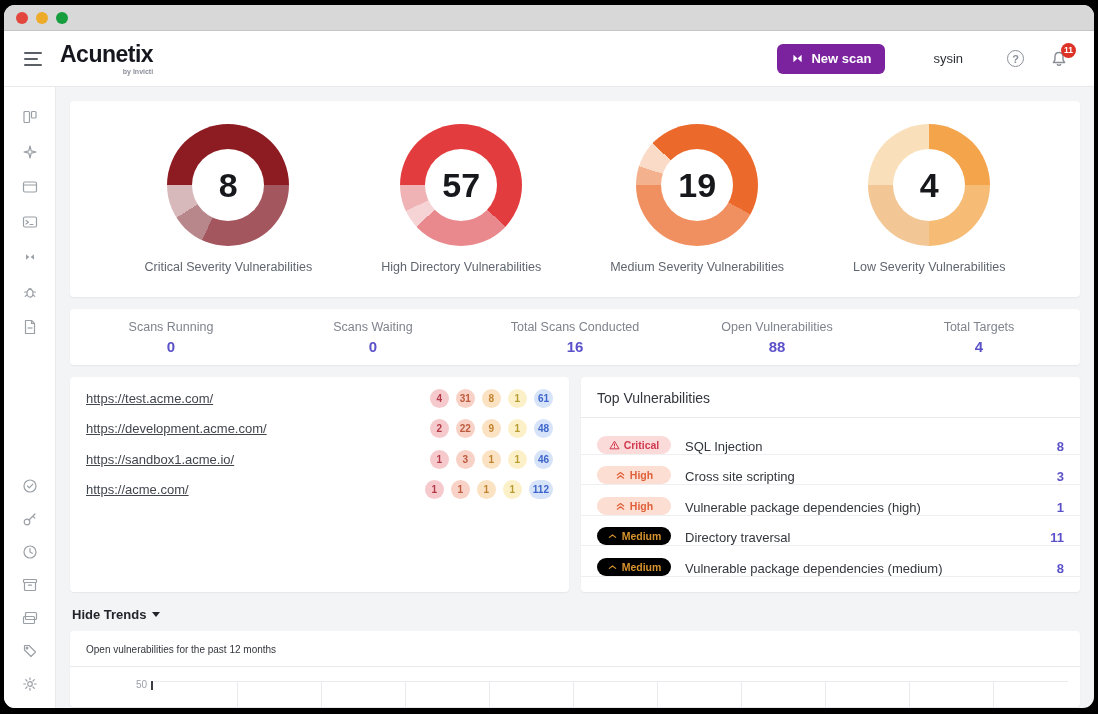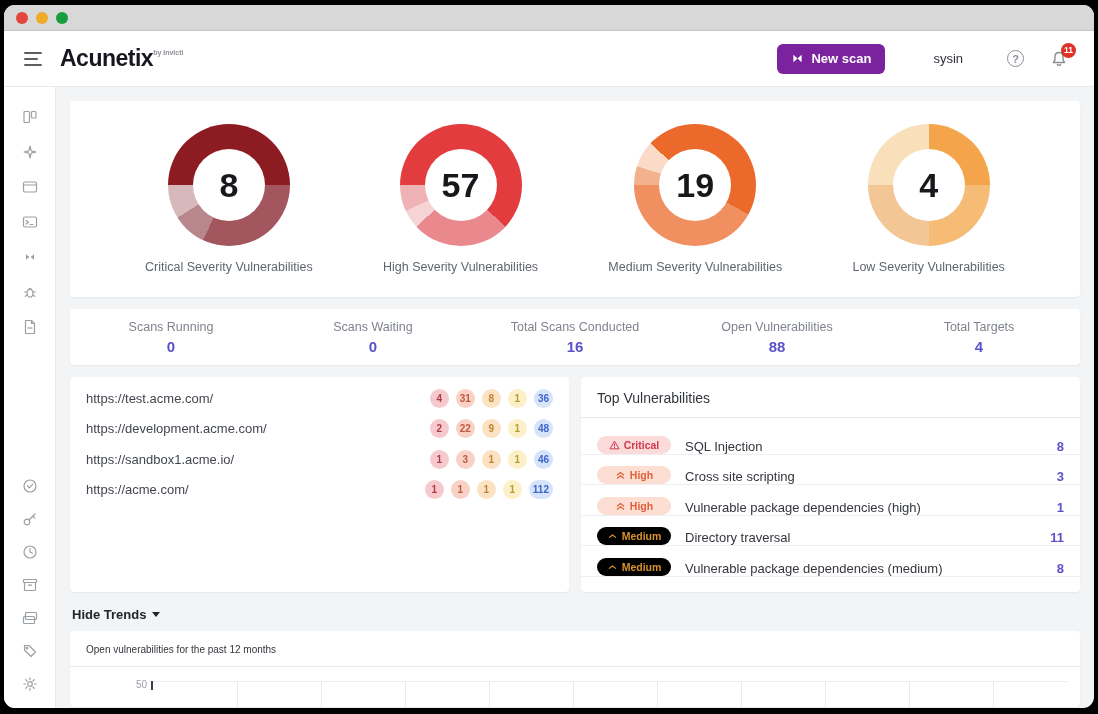--- a/index.html
+++ b/index.html
@@ -12,21 +12,21 @@
   .titlebar { height:26px; background:#d8d8d8; flex:0 0 auto; display:flex;
               align-items:center; padding-left:12px; border-bottom:1px solid #c4c4c4; }
   .tl { width:12px; height:12px; border-radius:50%; margin-right:8px; }
   .tl.red{ background:#e2463d; } .tl.yellow{ background:#edab29; } .tl.green{ background:#169e3e; }
   
   .header { height:56px; background:#fff; flex:0 0 auto; display:flex; align-items:center;
             padding:0 26px 0 20px; border-bottom:1px solid #e9e9ec; }
   .hamburger { width:20px; display:flex; flex-direction:column; gap:4px; cursor:pointer; margin-right:16px; }
   .hamburger span { display:block; height:2px; background:#5a5f66; border-radius:1px; }
   .hamburger span:nth-child(1){ width:18px; } .hamburger span:nth-child(2){ width:14px; } .hamburger span:nth-child(3){ width:18px; }
-  .logo-wrap { display:flex; flex-direction:row; }
+  .logo-wrap { display:flex; flex-direction:column; align-items:flex-end; }
   .logo { font-size:23px; font-weight:bold; letter-spacing:-0.5px; color:#16161f; line-height:1; }
   .logo-sub { font-size:7px; color:#8b8f99; font-weight:bold; margin-top:2px; }
   .header-spacer { flex:1; }
   .new-scan-btn { background:#7b239e; color:#fff; border:none; border-radius:6px;
                   height:30px; padding:12px 14px; font-size:13px; font-weight:bold;
                   display:flex; align-items:center; gap:7px; cursor:pointer;
                   font-family:"Liberation Sans", sans-serif; }
   .username { font-size:13px; color:#2e3138; margin:0 44px 0 48px; }
   .help-circ { width:17px; height:17px; border:1.4px solid #8a8f97; border-radius:50%;
                color:#8a8f97; font-size:11px; font-weight:bold; display:flex; align-items:center;
@@ -59,21 +59,21 @@
   .stat { flex:1; display:flex; flex-direction:column; align-items:center; gap:4px; }
   .stat-label { font-size:12.5px; color:#7e838d; }
   .stat-value { font-size:15px; font-weight:bold; color:#5b51c8; }
   
   .panels-row { margin-top:12px; display:flex; gap:12px; }
   .panel { flex:1; height:215px; overflow:hidden; }
   .panel-header { padding:13px 16px 11px 16px; font-size:14px; color:#33363d;
                   border-bottom:1px solid #e8e9eb; }
   .panel-body { padding:6px 0 0 0; }
   .target-row { display:flex; align-items:center; height:30.5px; padding:0 16px; }
-  .target-url { font-size:13px; color:#42464e; flex:1; cursor:pointer; }
+  .target-url { font-size:13px; color:#42464e; flex:1; cursor:pointer;text-decoration:underline; }
   .badge-set { display:flex; gap:7px; }
   .cbadge { min-width:19px; height:19px; border-radius:10px; padding:0 4px; font-size:10px;
             font-weight:bold; display:flex; align-items:center; justify-content:center; }
   .b-crit { background:#f6c9cd; color:#b23a46; }
   .b-high { background:#f8d2c6; color:#bd5a3e; }
   .b-med  { background:#fae2c2; color:#c2822f; }
   .b-low  { background:#fcf0c8; color:#b89c31; }
   .b-info { background:#d7e3f8; color:#3d66cc; }
   .vuln-row { display:flex; align-items:flex-end; height:30.5px; padding:0 16px;
               border-bottom:1px solid #efeff2; }
@@ -252,21 +252,21 @@
               </div>
           </div>
           <div class="donut-label">Critical Severity Vulnerabilities</div>
         </div>
         <div class="donut-widget">
           <div class="donut" style="background: conic-gradient(from -90deg, rgb(226, 60, 63) 0deg, rgb(226, 60, 63) 62%, rgb(233, 137, 141) 62%, rgb(233, 137, 141) 88%, rgb(246, 212, 214) 88%, rgb(246, 212, 214) 93%, rgb(239, 178, 181) 93%, rgb(239, 178, 181) 100%);">
             <div class="donut-hole">
                 <span class="donut-value">57</span>
               </div>
           </div>
-          <div class="donut-label">High Severity Vulnerabilities</div>
+          <div class="donut-label">High Directory Vulnerabilities</div>
         </div>
         <div class="donut-widget">
           <div class="donut" style="background: conic-gradient(from -90deg, rgb(243, 178, 141) 0deg, rgb(243, 178, 141) 5%, rgb(250, 219, 200) 5%, rgb(250, 219, 200) 12%, rgb(236, 105, 44) 12%, rgb(236, 105, 44) 58%, rgb(240, 143, 95) 58%, rgb(240, 143, 95) 100%);">
             <div class="donut-hole">
                 <span class="donut-value">19</span>
               </div>
           </div>
           <div class="donut-label">Medium Severity Vulnerabilities</div>
         </div>
         <div class="donut-widget">
@@ -307,21 +307,21 @@
       <div class="panels-row">
         <div class="card panel">
           <div class="panel-body">
             <div class="target-row">
               <span class="target-url">https://test.acme.com/</span>
               <span class="badge-set">
                 <span class="cbadge b-crit">4</span>
                 <span class="cbadge b-high">31</span>
                 <span class="cbadge b-med">8</span>
                 <span class="cbadge b-low">1</span>
-                <span class="cbadge b-info">36</span>
+                <span class="cbadge b-info">61</span>
               </span>
             </div>
             <div class="target-row">
               <span class="target-url">https://development.acme.com/</span>
               <span class="badge-set">
                 <span class="cbadge b-crit">2</span>
                 <span class="cbadge b-high">22</span>
                 <span class="cbadge b-med">9</span>
                 <span class="cbadge b-low">1</span>
                 <span class="cbadge b-info">48</span>

